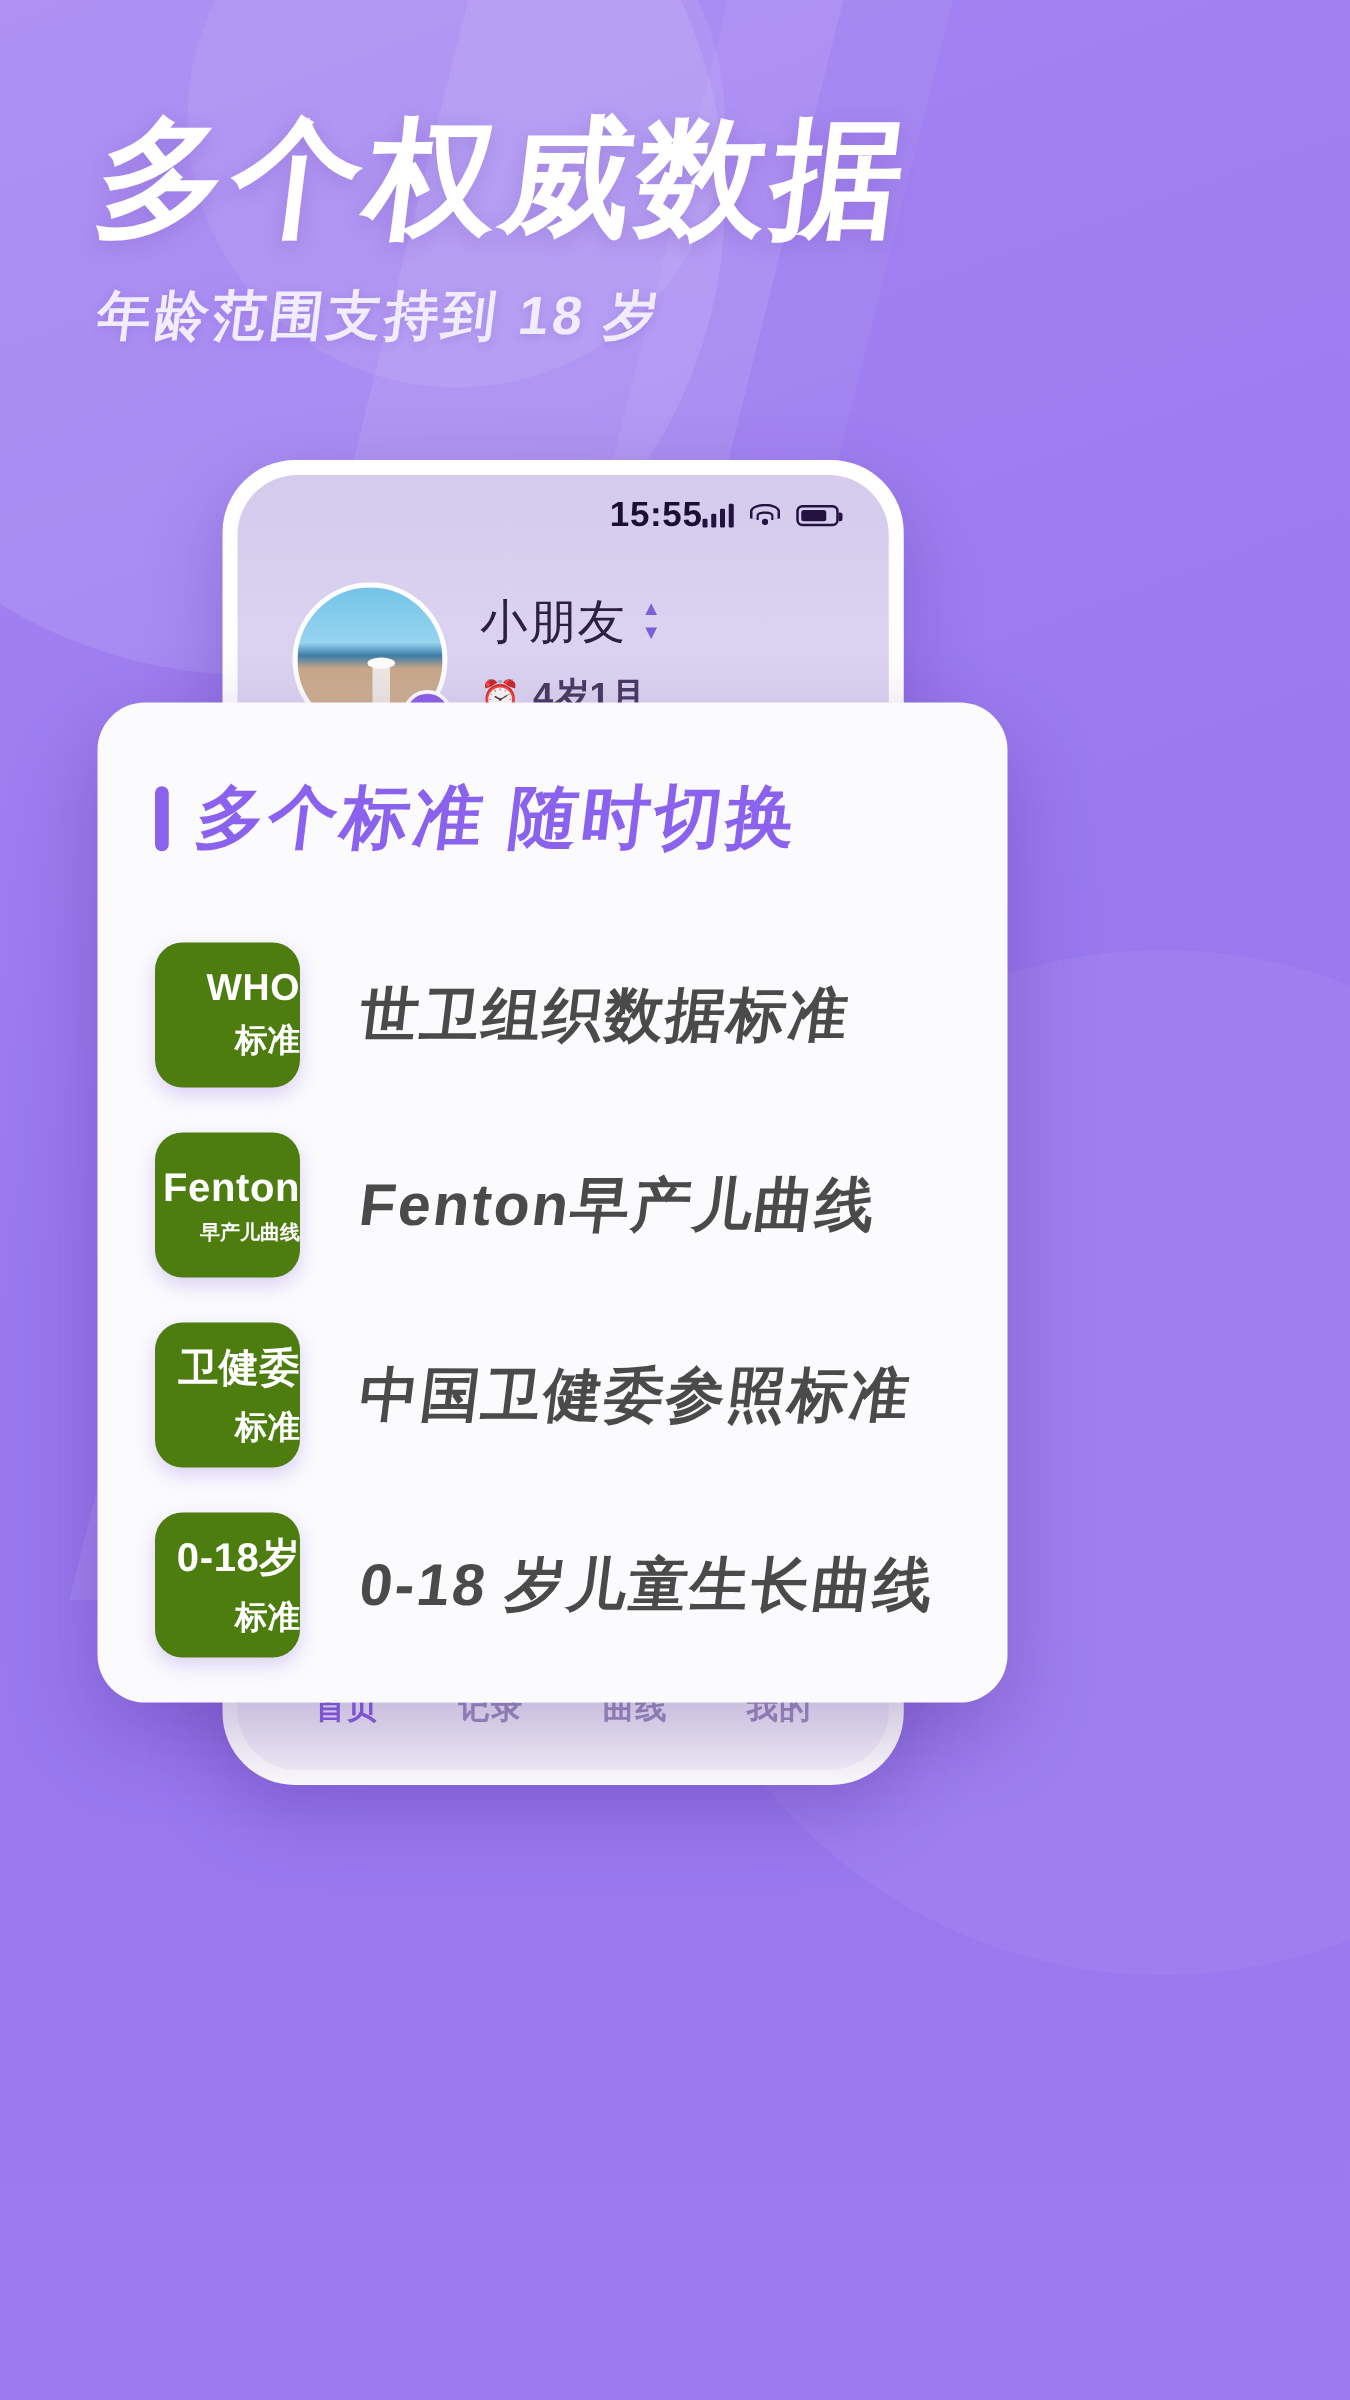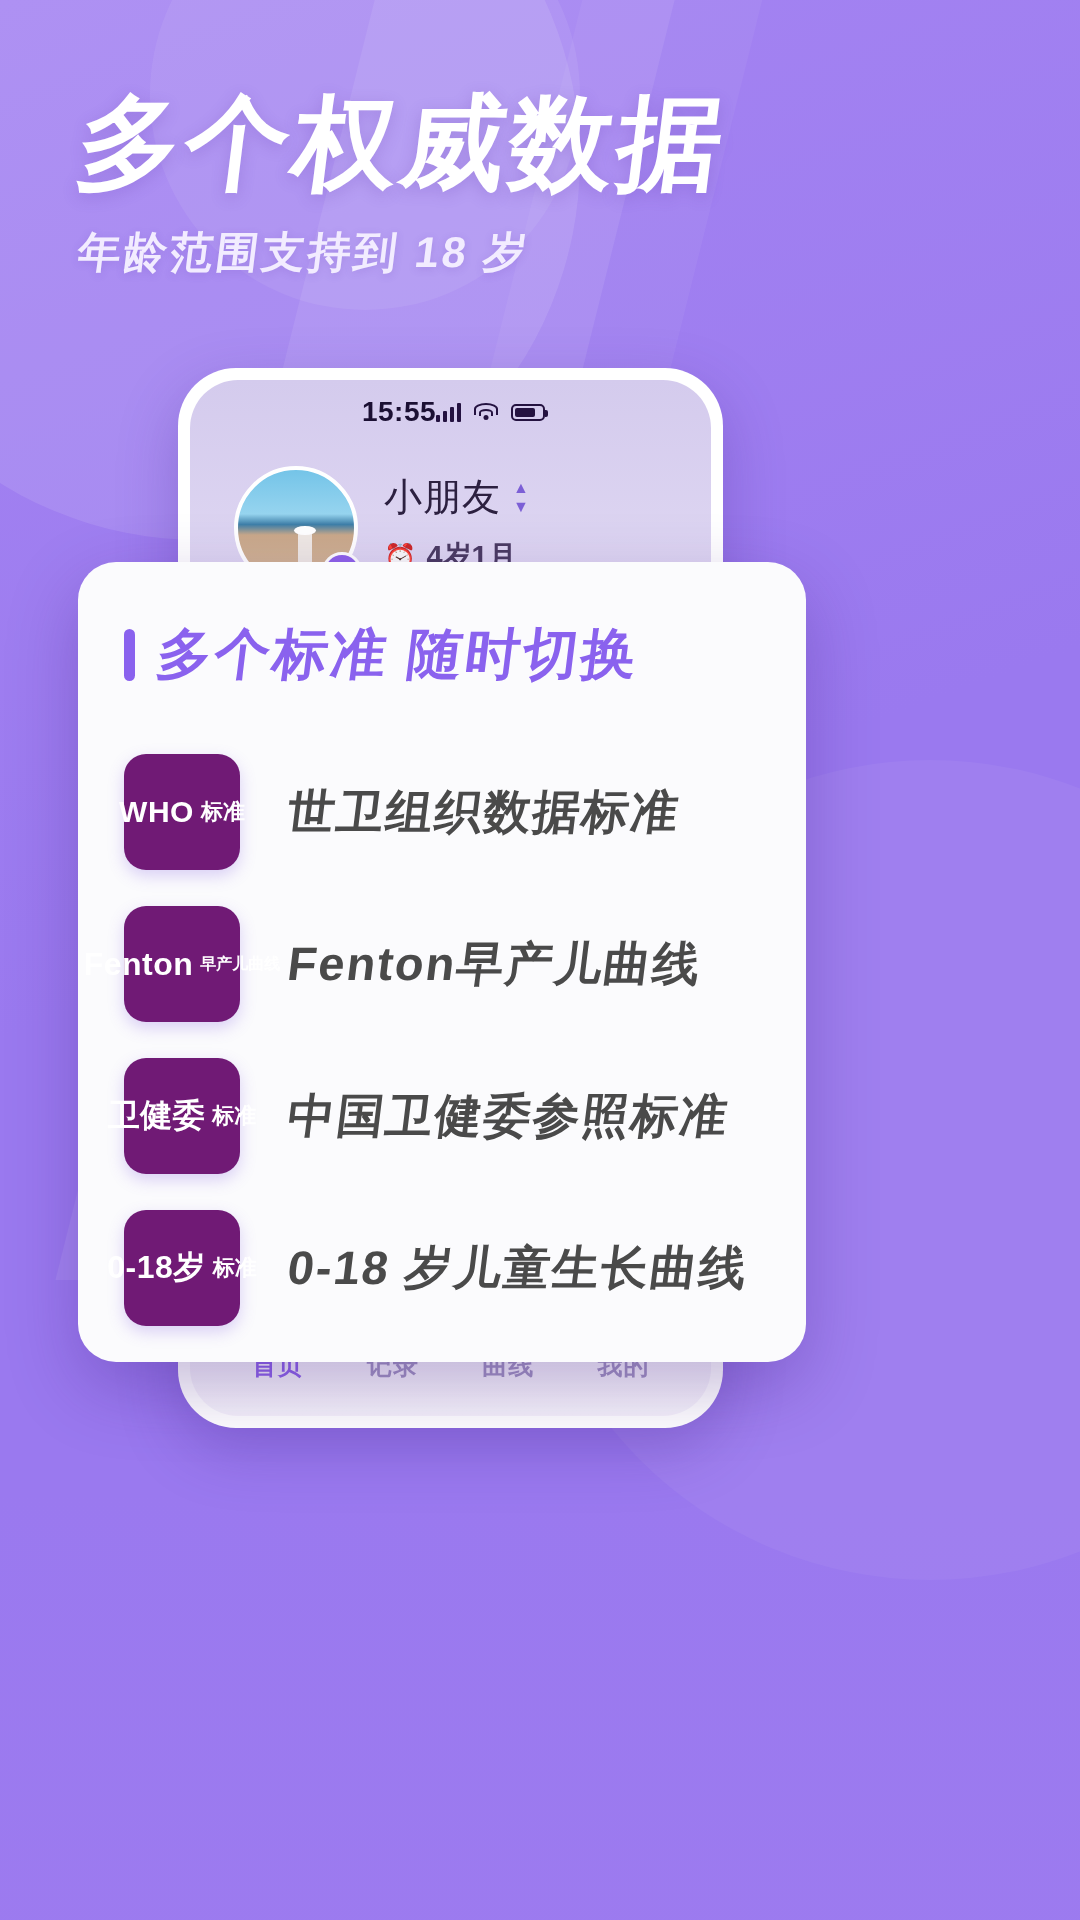--- a/index.html
+++ b/index.html
@@ -47,21 +47,21 @@
     box-shadow:0 22px 60px rgba(70,35,140,.28);
     padding:12px;
   }
   .phone-screen {
     width:100%; height:100%; border-radius:48px; overflow:hidden;
     background:linear-gradient(to bottom,#d4cbed 0%,#ded6f2 18%,#efeaf8 50%,#f6f3fb 100%);
     position:relative;
   }
   
   .statusbar {
-    height:64px; display:flex; align-items:center; justify-content:center;
+    height:64px; display:flex; align-items:center; justify-content:flex-end;
     padding:0 40px 0 46px;
   }
   .sb-time { font-size:28px; font-weight:700; color:#1b1033; letter-spacing:.5px; }
   .sb-right { display:flex; align-items:center; gap:13px; }
   .ic-signal { display:flex; align-items:flex-end; gap:3px; height:20px; }
   .ic-signal i { width:4px; background:#241240; border-radius:1px; display:block; }
   .ic-signal i:nth-child(1){height:7px}
   .ic-signal i:nth-child(2){height:11px}
   .ic-signal i:nth-child(3){height:15px}
   .ic-signal i:nth-child(4){height:19px}
@@ -122,27 +122,27 @@
   .card-title-row { display:flex; align-items:center; gap:22px; padding-left:46px; }
   .card-bar { width:11px; height:52px; background:#8a62ee; border-radius:6px; }
   .card-title {
     font-size:55px; font-weight:800; color:#8a62ee; letter-spacing:3px;
     transform:skewX(-7deg); white-space:nowrap;
   }
   .std-list { margin-top:44px; }
   .std-row { display:flex; align-items:center; padding:0 46px; height:152px; }
   .chip {
     width:116px; height:116px; flex:0 0 auto; border-radius:22px;
-    background:#701a75; color:#ffffff;
-    display:flex; flex-direction:row; align-items:center; justify-content:center;
+    background:#4d7c0f; color:#ffffff;
+    display:flex; flex-direction:column; align-items:flex-end; justify-content:center;
     gap:7px; box-shadow:0 6px 16px rgba(120,80,225,.25);
   }
   .chip-a { font-size:30px; font-weight:800; letter-spacing:.5px; white-space:nowrap; }
   .chip-a.sm { font-size:32px; }
-  .chip-b { font-size:22px; font-weight:700; white-space:nowrap; }
+  .chip-b { font-size:26px; font-weight:700; white-space:nowrap; }
   .chip-b.sm { font-size:16px; }
   .std-label {
     margin-left:48px; font-size:47px; font-weight:800; color:#4a4a4a;
     letter-spacing:2px; transform:skewX(-7deg); white-space:nowrap;
   }
 </style>
 </head>
 <body>
 
 <div class="bg">

